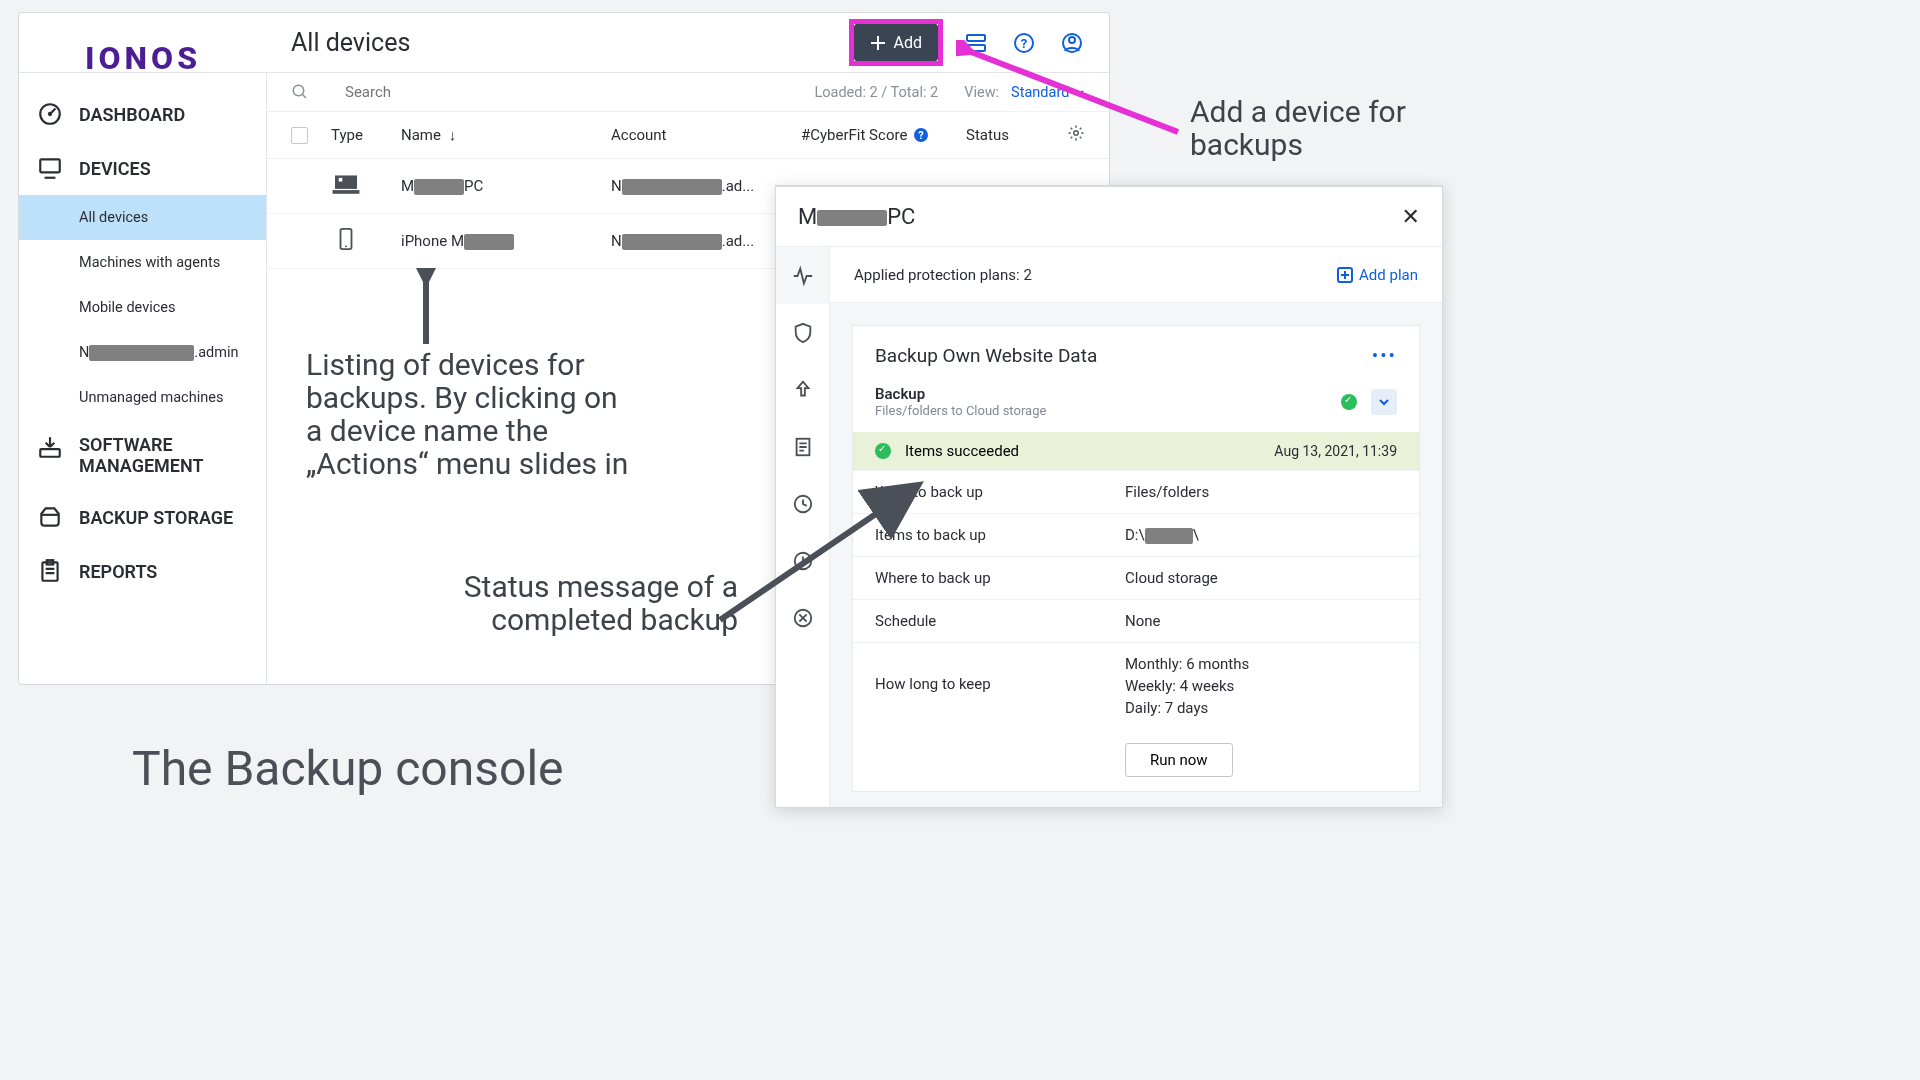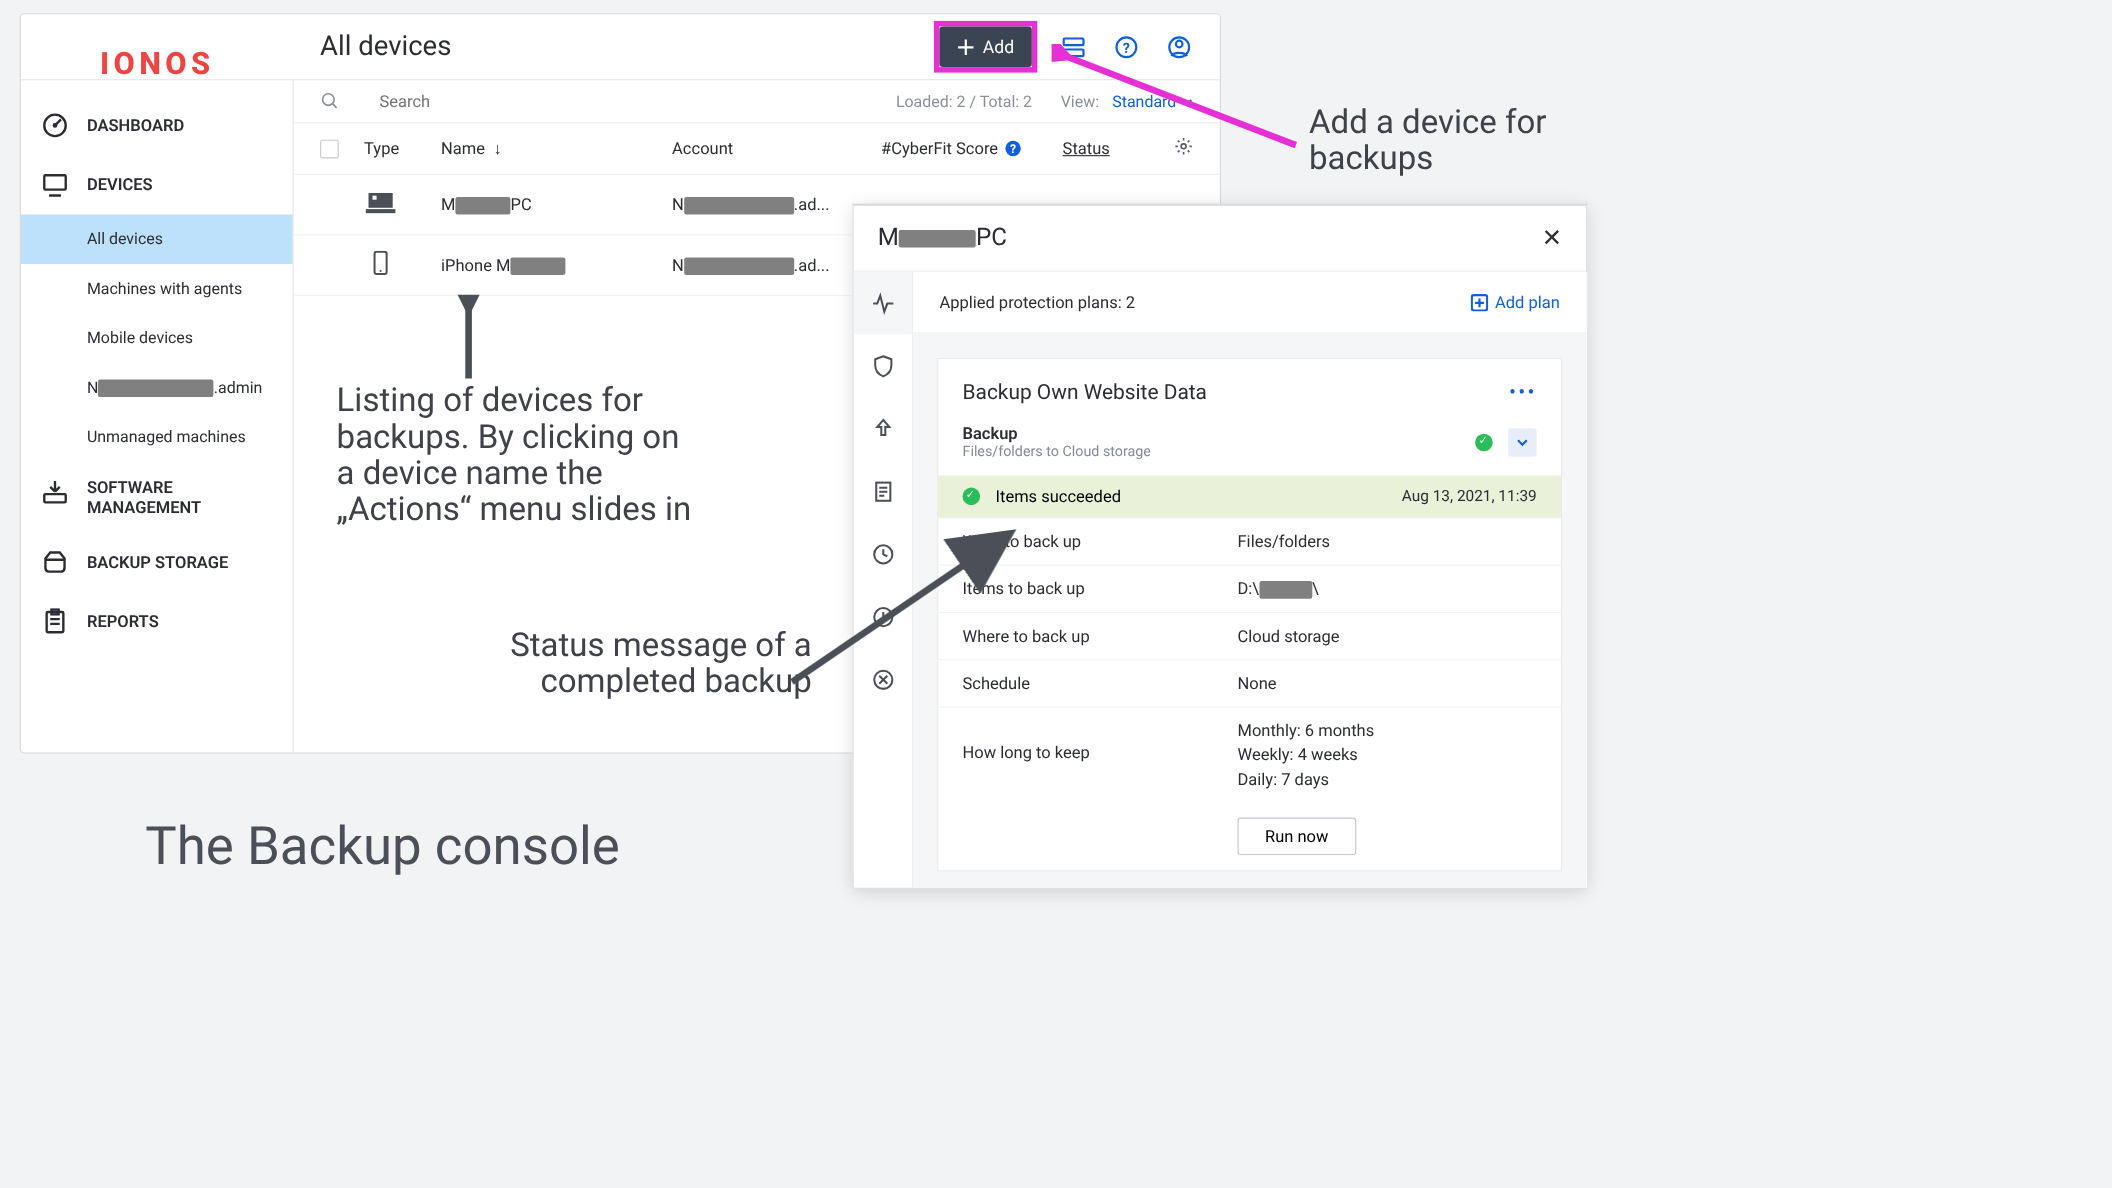--- a/index.html
+++ b/index.html
@@ -21,23 +21,23 @@
   display: flex;
   align-items: center;
   border-bottom: 1px solid #e3e5e8;
 }
 .header-logo {
   width: 248px;
   display: flex;
   align-items: center;
   justify-content: center;
   height: 60px;
-  color: #ef4444;
+  color: #4c1d95;
   font-weight: 800;
-  font-size: 28px;
+  font-size: 32px;
   letter-spacing: 4px;
   margin-top: 30px;
 }
 .header-title {
   flex: 1;
   font-size: 25px;
   color: #2b2d33;
   padding-left: 24px;
 }
 .header-actions {
@@ -75,21 +75,21 @@
 .sidebar {
   width: 248px;
   border-right: 1px solid #e3e5e8;
   padding-top: 14px;
 }
 .nav-item {
   display: flex;
   align-items: center;
   gap: 16px;
   padding: 14px 18px;
-  font-size: 15px;
+  font-size: 18px;
   color: #2b2d33;
   cursor: pointer;
   font-weight: 600;
 }
 .nav-item.sub {
   padding-left: 60px;
   font-weight: 400;
   font-size: 14.5px;
 }
 .nav-item.active {
@@ -137,21 +137,21 @@
   padding: 12px 24px;
   font-size: 15px;
   color: #2b2d33;
   border-bottom: 1px solid #eef0f2;
 }
 .col-check { width: 40px; }
 .col-type { width: 70px; }
 .col-name { width: 210px; }
 .col-account { width: 190px; }
 .col-cyber { width: 165px; display:flex; align-items:center; gap:6px;}
-.col-status { width: 100px; text-decoration: underline; }
+.col-status { width: 100px; }
 .col-gear { flex:1; text-align:right; color:#5a5e66;}
 
 .table-row {
   display: flex;
   align-items: center;
   padding: 14px 24px;
   font-size: 15px;
   color: #2b2d33;
   border-bottom: 1px solid #f2f3f5;
 }

